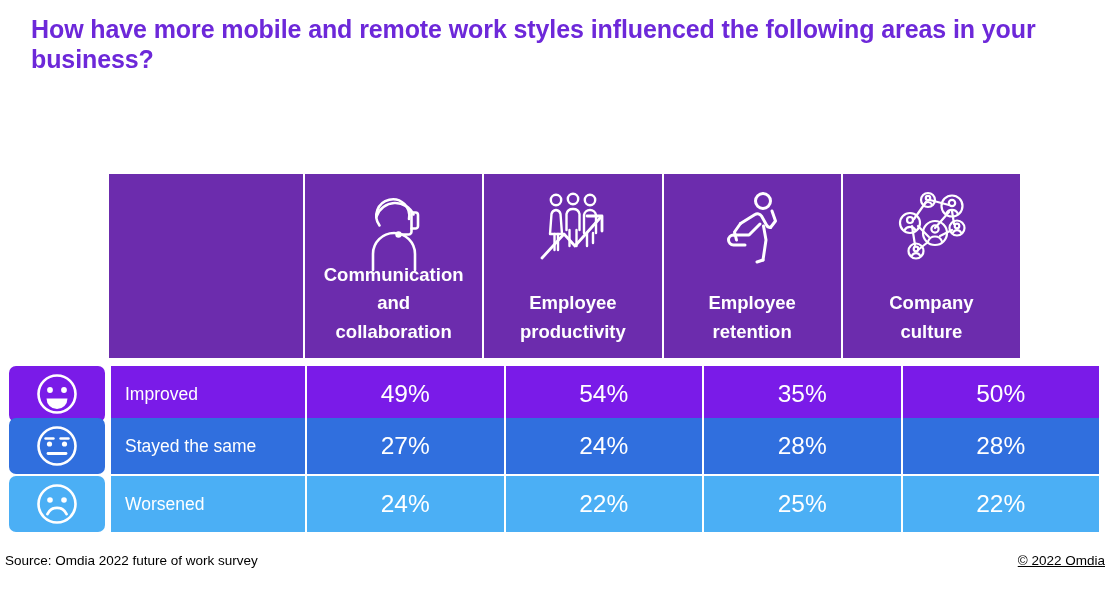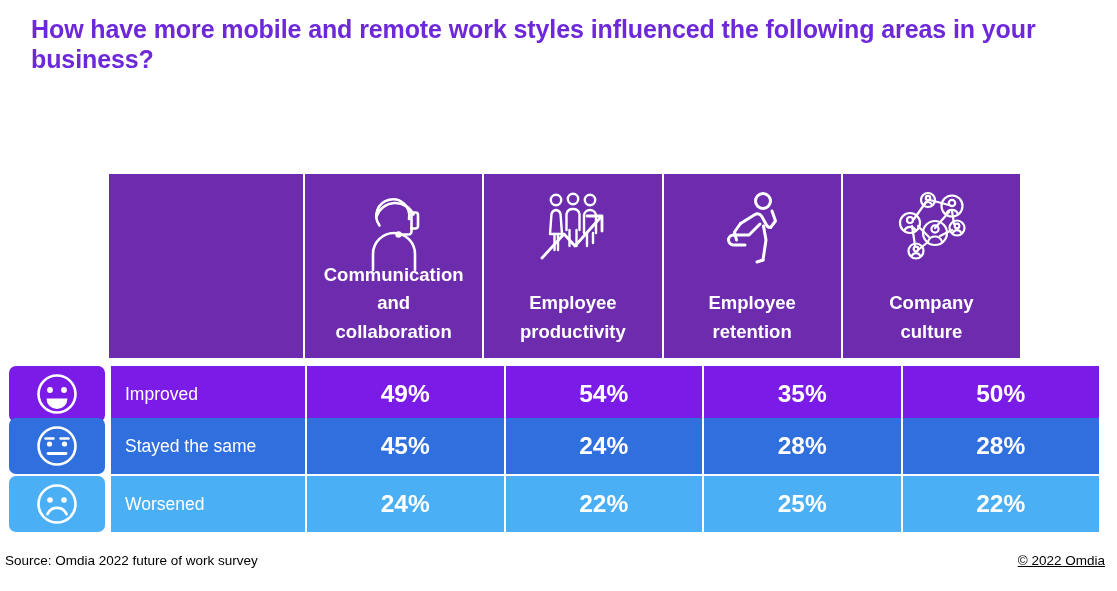--- a/index.html
+++ b/index.html
@@ -132,21 +132,21 @@
 
   .value-cell {
     flex: 1 1 0;
     display: flex;
     align-items: center;
     justify-content: center;
   }
   .value-cell span {
     color: #ffffff;
     font-size: 24.5px;
-    font-weight: bold;
+    font-weight: normal;
     line-height: 28px;
   }
 
   
   .theme-improved .row-label-cell,
   .theme-improved .value-cell,
   .theme-improved .face-badge { background: #7A1BE8; }
   .theme-same .row-label-cell,
   .theme-same .value-cell,
   .theme-same .face-badge { background: #306FDE; }
@@ -343,21 +343,21 @@
           <path d="M26.5 15.5 L34.5 15.5" stroke="#ffffff" stroke-width="2.4" stroke-linecap="round"></path>
           <circle cx="15.5" cy="21" r="2.6" fill="#ffffff"></circle>
           <circle cx="30.5" cy="21" r="2.6" fill="#ffffff"></circle>
           <path d="M14 30.5 L32 30.5" stroke="#ffffff" stroke-width="2.8" stroke-linecap="round"></path>
         </svg>
       </div>
       <div class="row-label-cell">
         <span>Stayed the same</span>
       </div>
       <div class="value-cell">
-        <span>45%</span>
+        <span>27%</span>
       </div>
       <div class="value-cell">
         <span>24%</span>
       </div>
       <div class="value-cell">
         <span>28%</span>
       </div>
       <div class="value-cell">
         <span>28%</span>
       </div>

